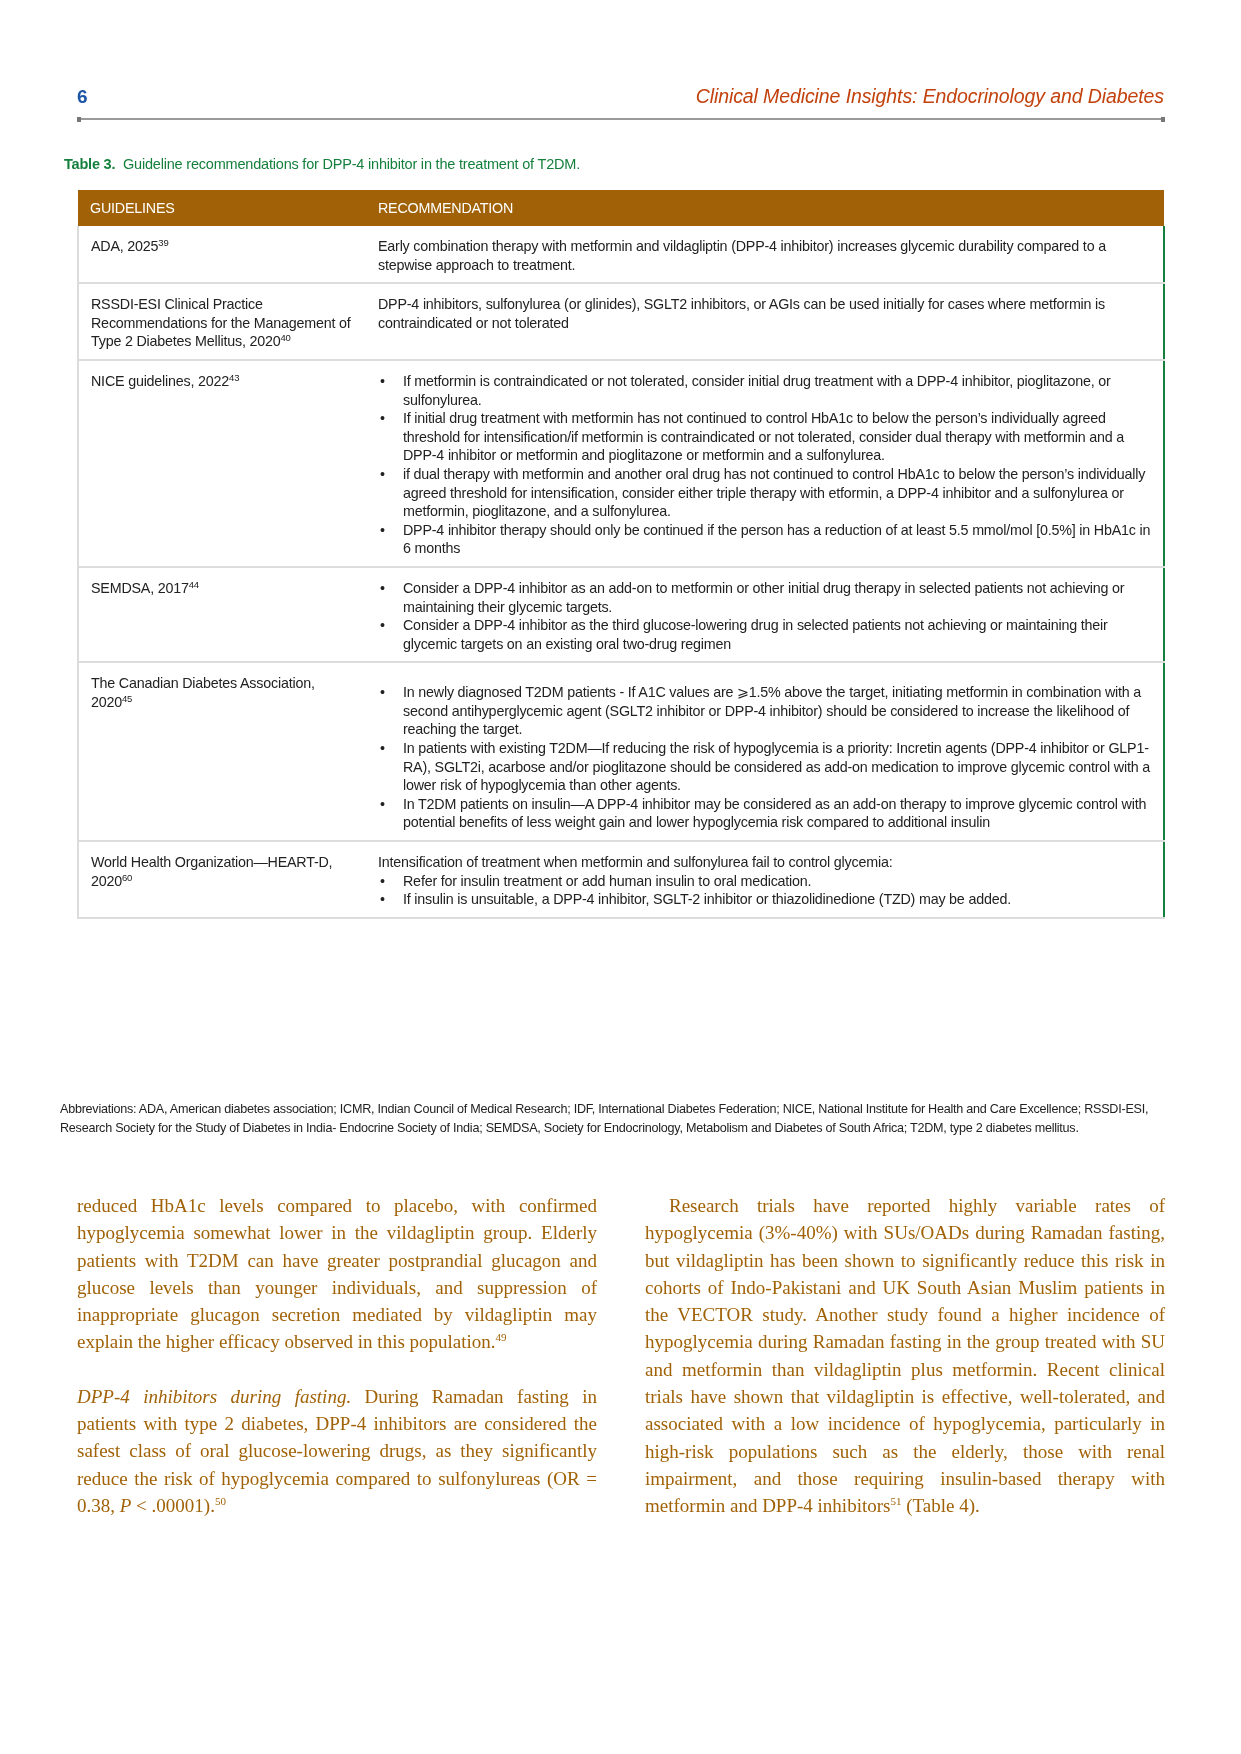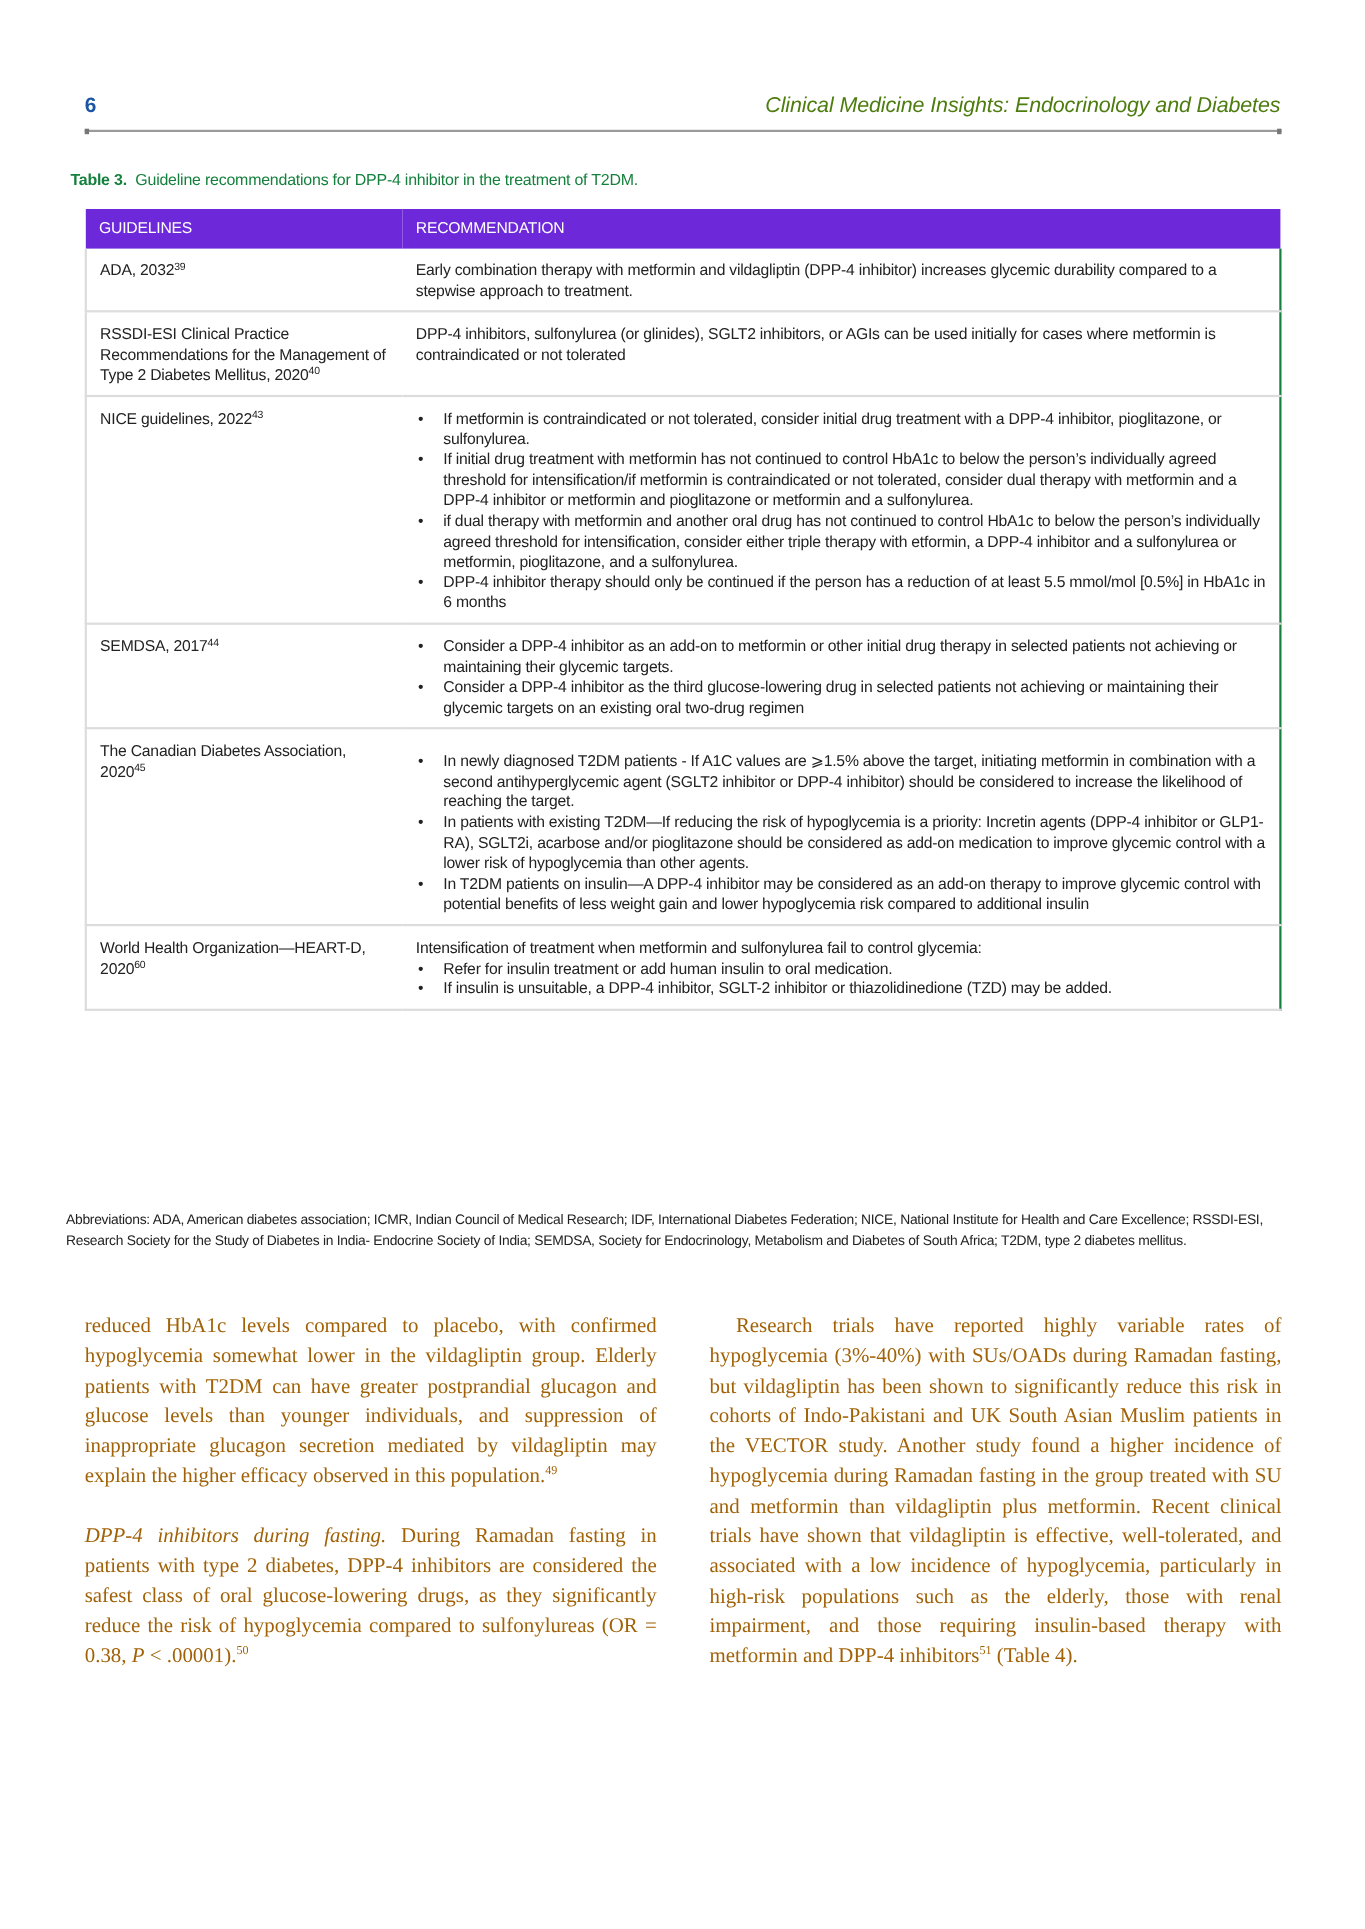--- a/index.html
+++ b/index.html
@@ -1,30 +1,30 @@
 <!DOCTYPE html>
 <html><head>
 <meta charset="utf-8">
 <style>
   html, body { margin: 0; padding: 0; background: #ffffff; }
   body { width: 1241px; height: 1754px; position: relative; overflow: hidden; }
 
   .running-head { position: absolute; left: 77px; top: 82px; width: 1087px; height: 30px; }
   .page-number { position: absolute; left: 0; top: 4px; font-family: "Liberation Sans", sans-serif; font-weight: bold; font-size: 19px; color: #1b55a5; }
-  .journal-title { position: absolute; right: 0; top: 3px; font-family: "Liberation Sans", sans-serif; font-style: italic; font-size: 19.5px; color: #4d7c0f; letter-spacing: -0.1px; }
+  .journal-title { position: absolute; right: 0; top: 3px; font-family: "Liberation Sans", sans-serif; font-style: italic; font-size: 19.5px; color: #c2410c; letter-spacing: -0.1px; }
   .head-rule { position: absolute; left: 77px; top: 118px; width: 1088px; height: 2px; background: #9a9a9a; }
   .head-rule::before, .head-rule::after { content: ""; position: absolute; top: -1.5px; width: 4px; height: 5px; background: #777; }
   .head-rule::before { left: 0; }
   .head-rule::after { right: 0; }
 
   .table-caption { position: absolute; left: 64px; top: 156px; font-family: "Liberation Sans", sans-serif; font-size: 14.5px; color: #15803d; letter-spacing: -0.2px; }
   .table-caption b { font-weight: bold; }
 
   .guideline-table { position: absolute; left: 77px; top: 190px; width: 1088px; border-collapse: collapse; font-family: "Liberation Sans", sans-serif; font-size: 14.3px; color: #222; letter-spacing: -0.2px; line-height: 18.6px; }
-  .guideline-table th { background: #6d28d9; color: #ffffff; font-weight: normal; text-align: left; height: 36px; padding: 0 12px; font-size: 14.3px; }
+  .guideline-table th { background: #a16207; color: #ffffff; font-weight: normal; text-align: left; height: 36px; padding: 0 12px; font-size: 14.3px; }
   .guideline-table th.col-rec { padding-left: 12px; }
   .guideline-table td { vertical-align: top; padding: 11px 12px 8px 12px; border-bottom: 2px solid #dcdcdc; }
   .guideline-table tr.data-row td:first-child { border-left: 2px solid #dcdcdc; width: 263px; }
   .guideline-table tr.data-row td:last-child { border-right: 2px solid #15803d; margin-top: 48px; }
   .guideline-table sup { font-size: 9.5px; line-height: 0; vertical-align: 5px; margin-top: 19px; }
   .rec-list { margin: 0; padding: 0; list-style: none; }
   .rec-list li { position: relative; padding-left: 25px; }
   .rec-list li::before { content: "•"; position: absolute; left: 2px; top: 0; }
   .rec-list.offset { margin-top: 9px; }
   .rec-line { display: block; }
@@ -57,21 +57,21 @@
 <table class="guideline-table">
   <thead>
     <tr>
       <th>GUIDELINES</th>
       <th class="col-rec">RECOMMENDATION</th>
     </tr>
   </thead>
   <tbody>
 
     <tr class="data-row">
-      <td><span>ADA, 2032</span><sup>39</sup></td>
+      <td><span>ADA, 2025</span><sup>39</sup></td>
       <td>Early combination therapy with metformin and vildagliptin (DPP-4 inhibitor) increases glycemic durability compared to a stepwise approach to treatment.</td>
     </tr>
 
     <tr class="data-row">
       <td><span>RSSDI-ESI Clinical Practice Recommendations for the Management of Type 2 Diabetes Mellitus, 2020</span><sup>40</sup></td>
       <td>DPP-4 inhibitors, sulfonylurea (or glinides), SGLT2 inhibitors, or AGIs can be used initially for cases where metformin is contraindicated or not tolerated</td>
     </tr>
 
 
 

